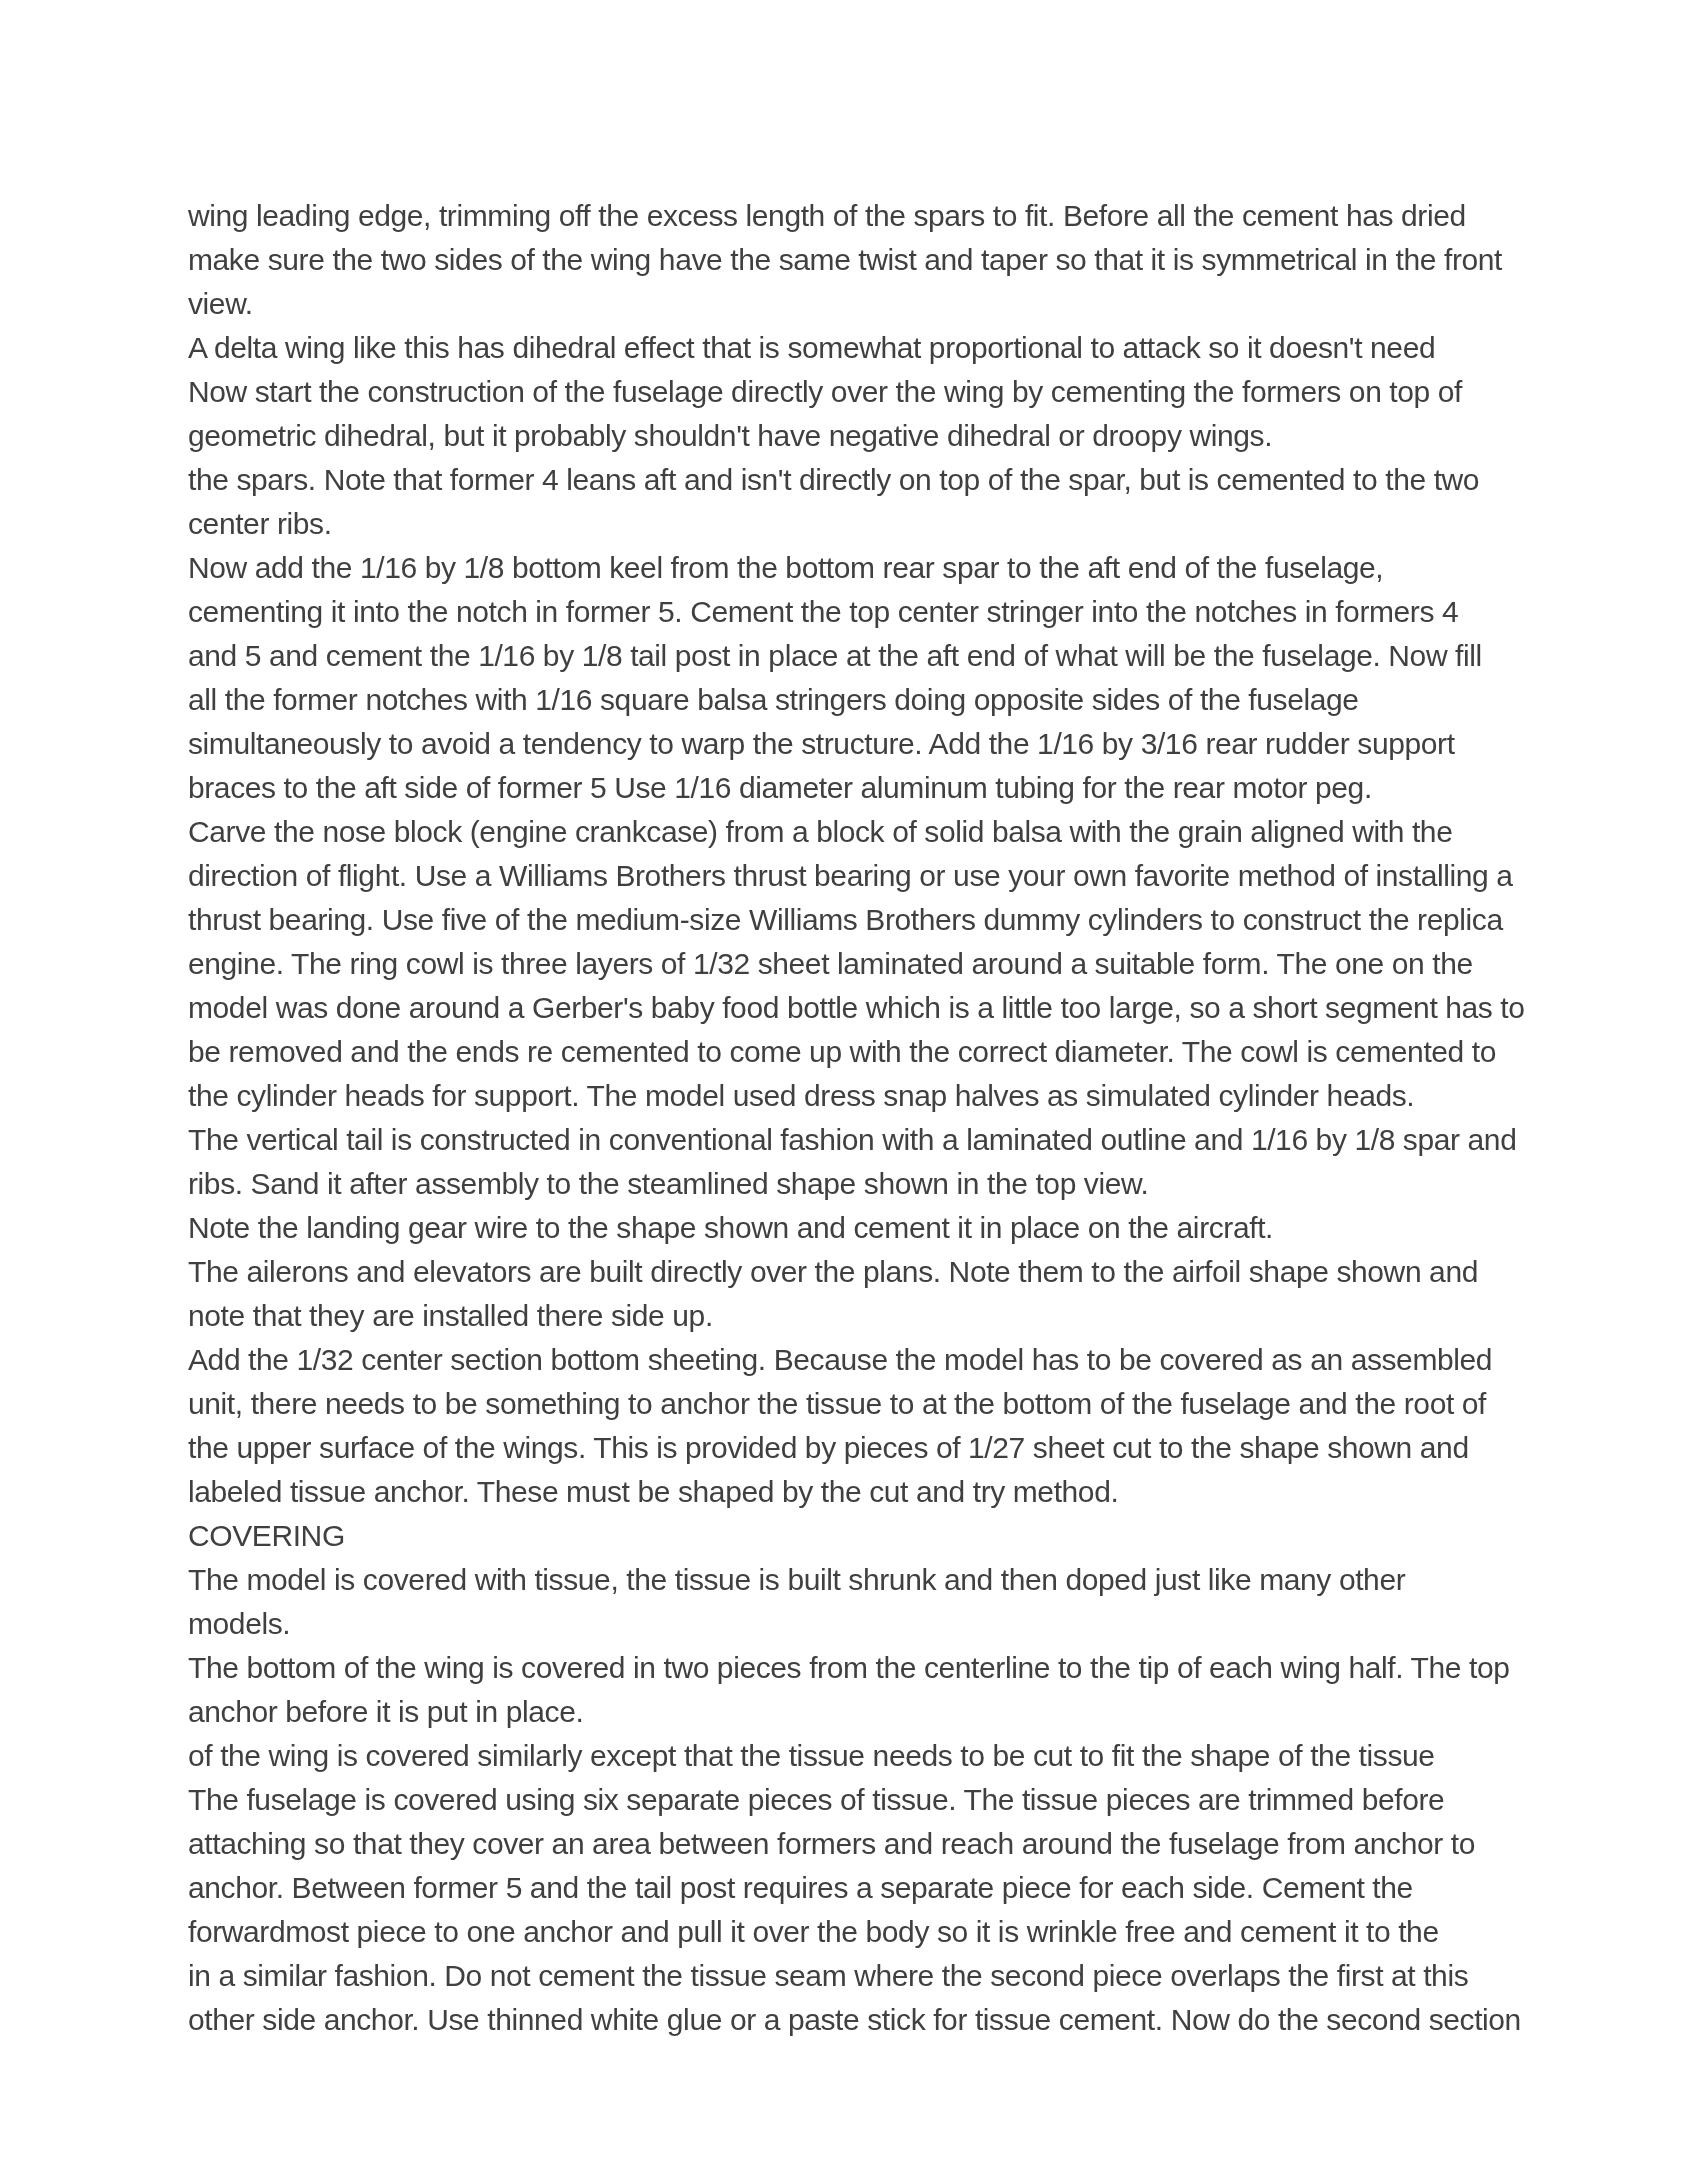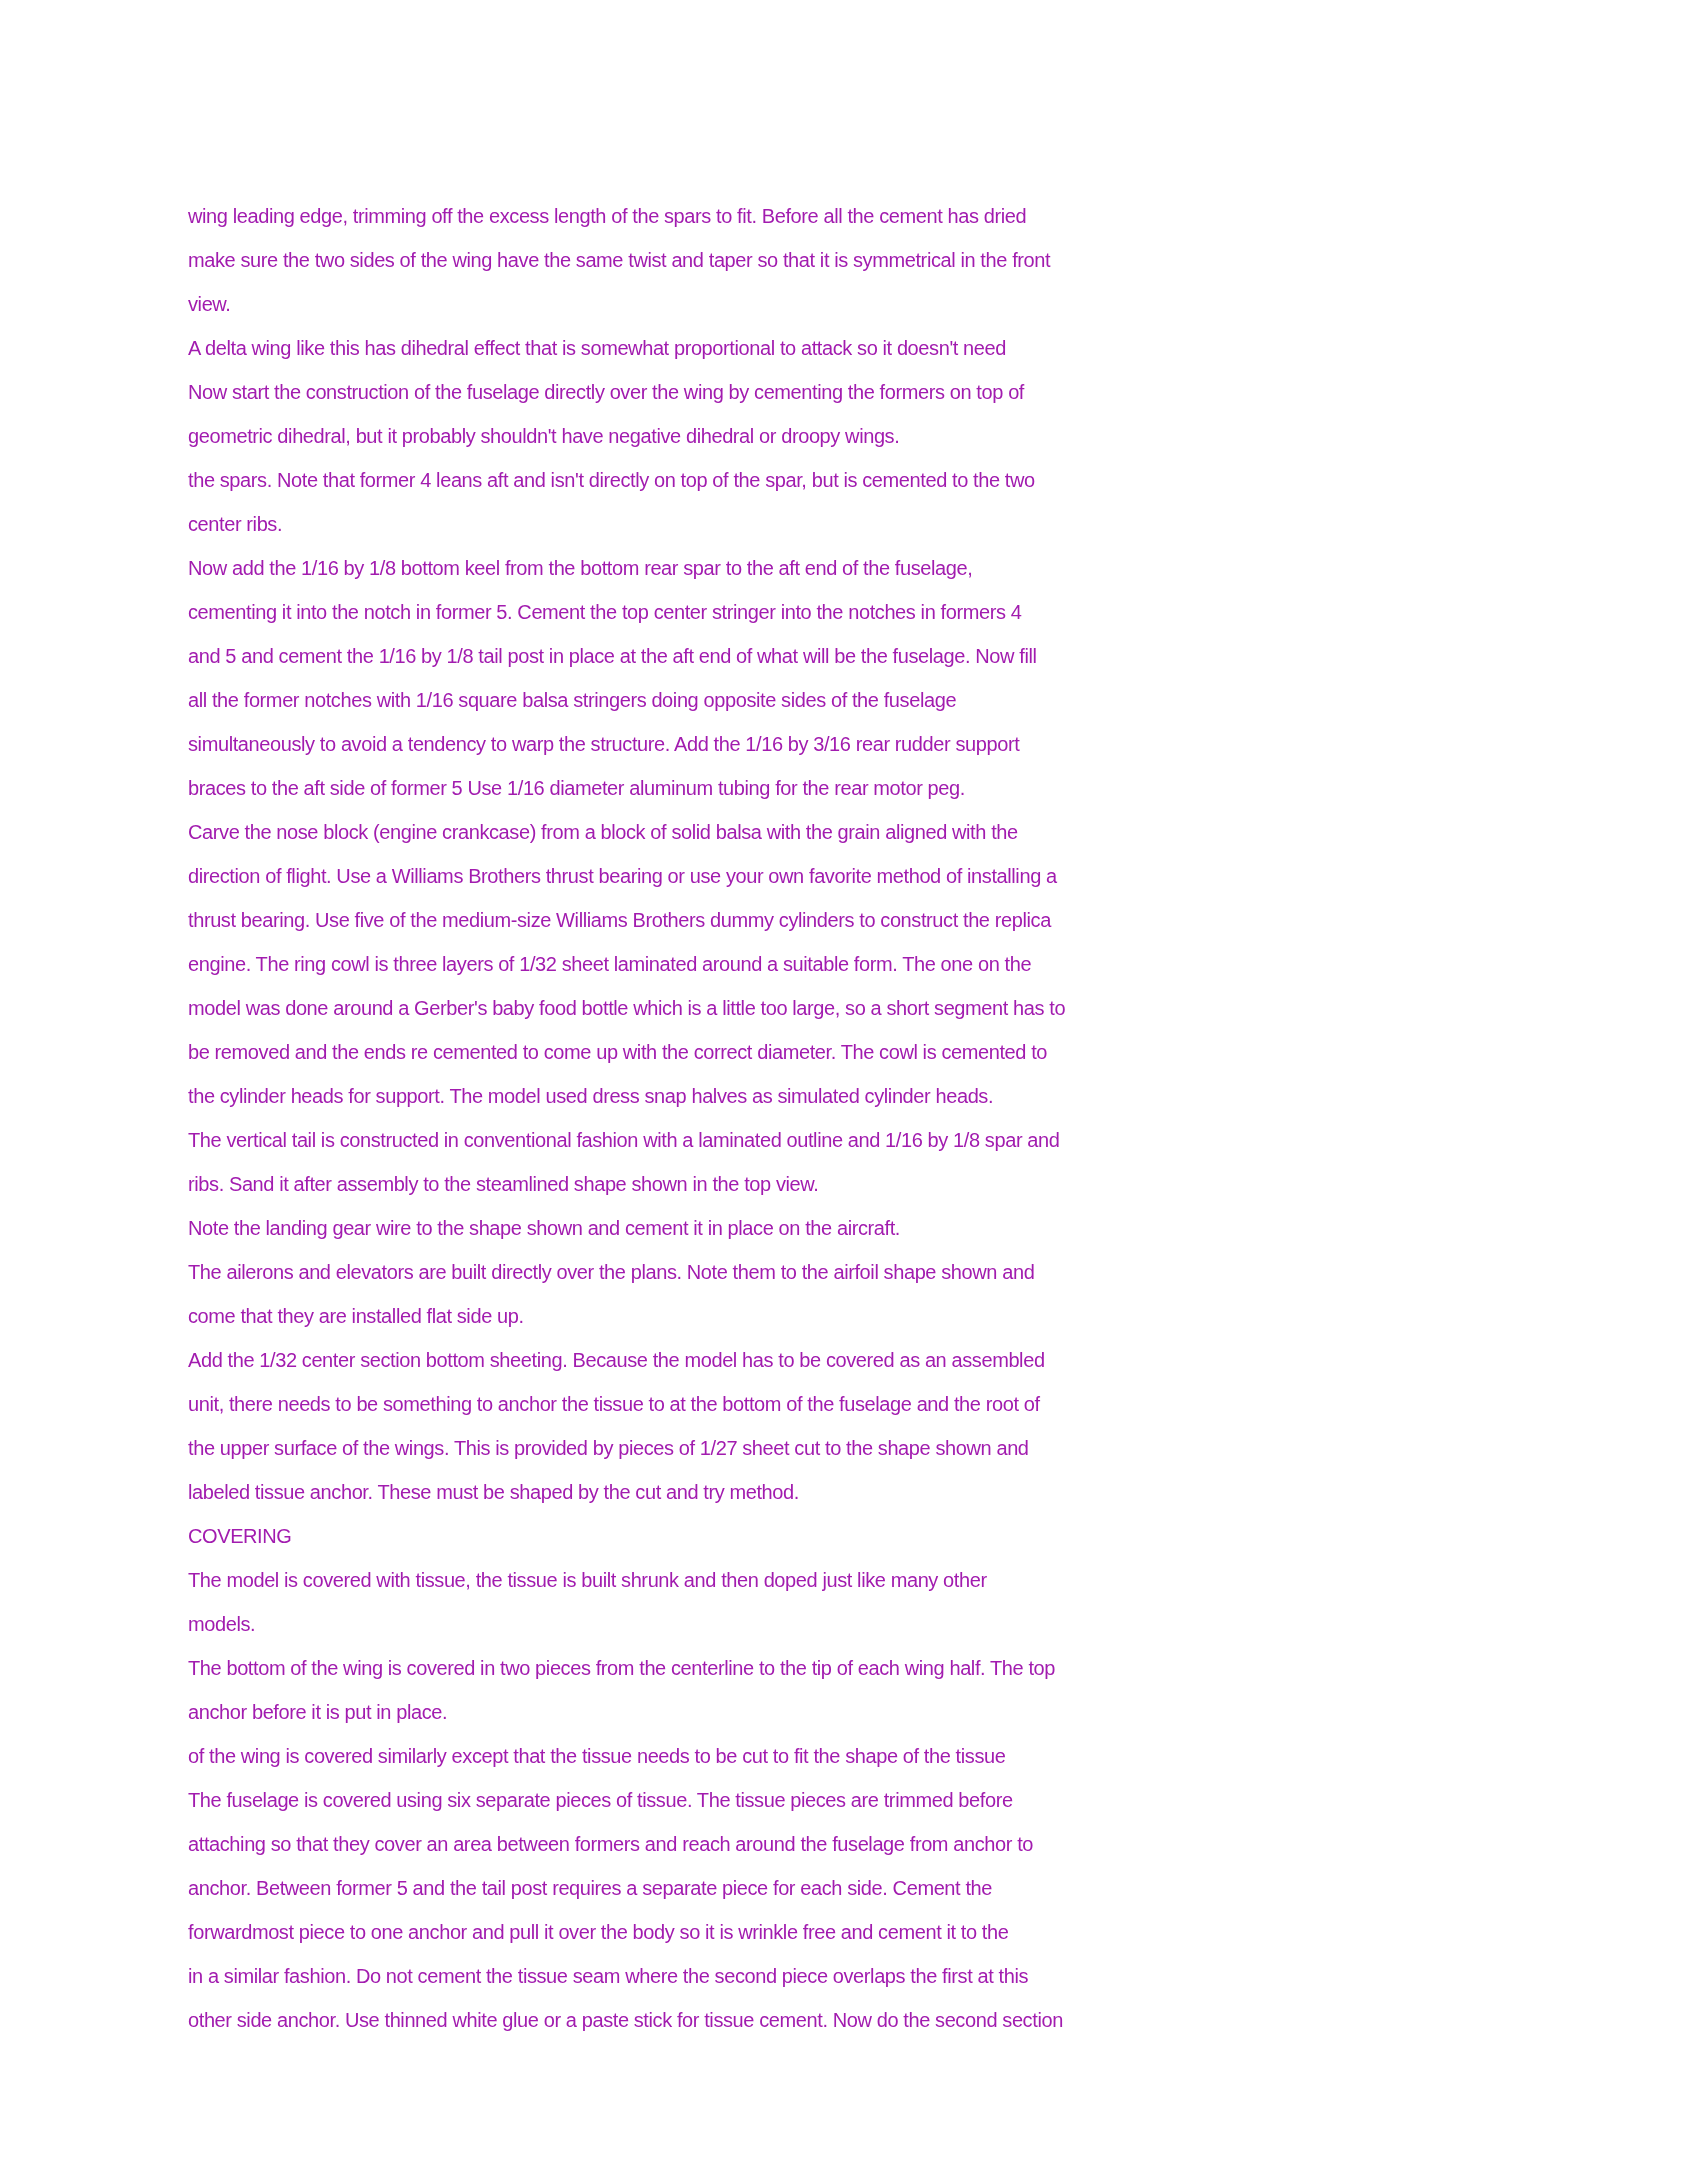--- a/index.html
+++ b/index.html
@@ -19,24 +19,24 @@
     inset: 0;
     background: #ffffff;
   }
   .doc {
     position: absolute;
     top: 194px;
     left: 188px;
     width: 1327px;
   }
   .line {
-    font-size: 20px;
+    font-size: 30px;
     line-height: 44px;
     letter-spacing: -0.4px;
-    color: #a21caf;
+    color: #404040;
     white-space: pre;
   }
 </style>
 </head>
 <body>
 
 <div class="page">
   <div class="doc">
     <div class="line">wing leading edge, trimming off the excess length of the spars to fit. Before all the cement has dried</div>
     <div class="line">make sure the two sides of the wing have the same twist and taper so that it is symmetrical in the front</div>
@@ -56,21 +56,21 @@
     <div class="line">direction of flight. Use a Williams Brothers thrust bearing or use your own favorite method of installing a</div>
     <div class="line">thrust bearing. Use five of the medium-size Williams Brothers dummy cylinders to construct the replica</div>
     <div class="line">engine. The ring cowl is three layers of 1/32 sheet laminated around a suitable form. The one on the</div>
     <div class="line">model was done around a Gerber's baby food bottle which is a little too large, so a short segment has to</div>
     <div class="line">be removed and the ends re cemented to come up with the correct diameter. The cowl is cemented to</div>
     <div class="line">the cylinder heads for support. The model used dress snap halves as simulated cylinder heads.</div>
     <div class="line">The vertical tail is constructed in conventional fashion with a laminated outline and 1/16 by 1/8 spar and</div>
     <div class="line">ribs. Sand it after assembly to the steamlined shape shown in the top view.</div>
     <div class="line">Note the landing gear wire to the shape shown and cement it in place on the aircraft.</div>
     <div class="line">The ailerons and elevators are built directly over the plans. Note them to the airfoil shape shown and</div>
-    <div class="line">come that they are installed flat side up.</div>
+    <div class="line">note that they are installed there side up.</div>
     <div class="line">Add the 1/32 center section bottom sheeting. Because the model has to be covered as an assembled</div>
     <div class="line">unit, there needs to be something to anchor the tissue to at the bottom of the fuselage and the root of</div>
     <div class="line">the upper surface of the wings. This is provided by pieces of 1/27 sheet cut to the shape shown and</div>
     <div class="line">labeled tissue anchor. These must be shaped by the cut and try method.</div>
     <div class="line">COVERING</div>
     <div class="line">The model is covered with tissue, the tissue is built shrunk and then doped just like many other</div>
     <div class="line">models.</div>
     <div class="line">The bottom of the wing is covered in two pieces from the centerline to the tip of each wing half. The top</div>
     <div class="line">anchor before it is put in place.</div>
     <div class="line">of the wing is covered similarly except that the tissue needs to be cut to fit the shape of the tissue</div>

